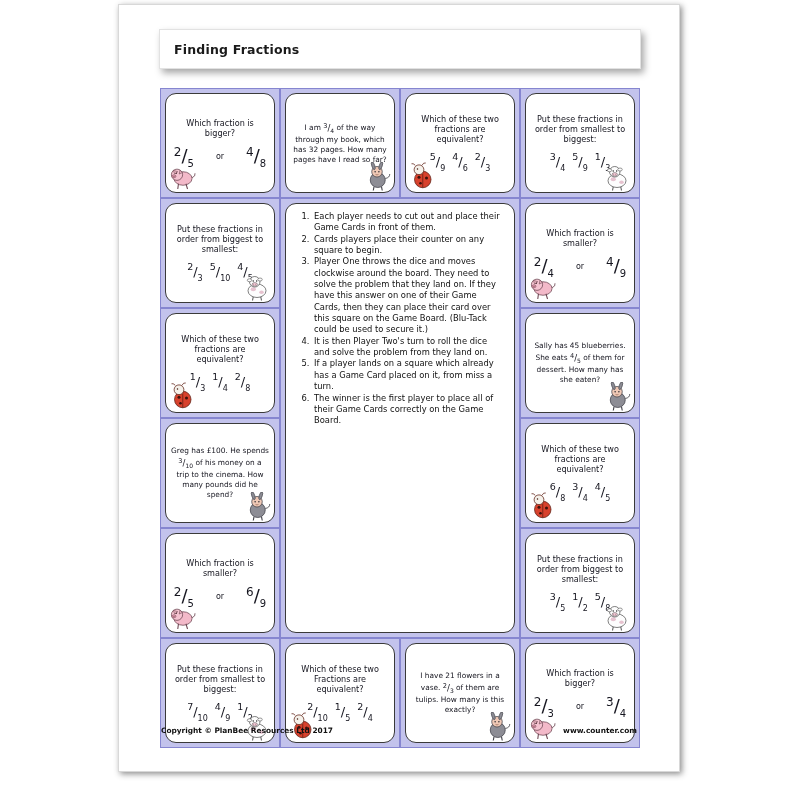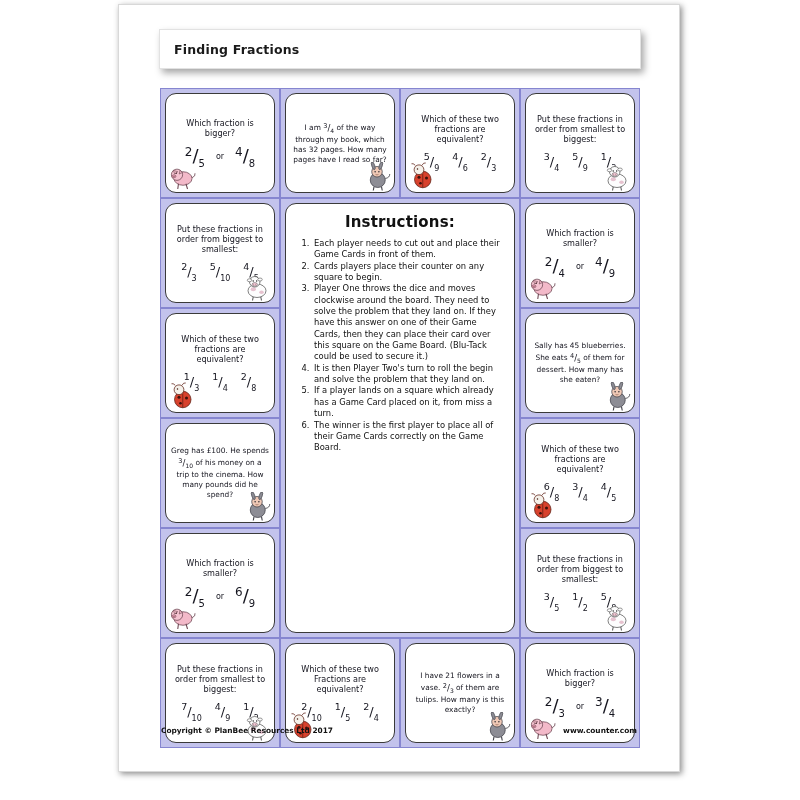--- a/index.html
+++ b/index.html
@@ -45,23 +45,23 @@
     justify-content:center;position:relative;overflow:hidden;
     padding:4px 5px;
   }
   .q{
     font-size:8.1px;line-height:1.28;text-align:center;color:#15151f;
     font-family:"DejaVu Sans",sans-serif;width:100%;
   }
   .q.small{font-size:7.4px;line-height:1.33;}
   .fr-row{
     display:flex;align-items:center;justify-content:center;
-    gap:11px;margin-top:6px;width:100%;
-  }
-  .fr-row.tight{gap:13px;}
+    gap:22px;margin-top:6px;width:100%;
+  }
+  .fr-row.tight{gap:7px;}
   .fr{
     display:inline-block;white-space:nowrap;color:#15151f;
     font-family:"DejaVu Sans",sans-serif;
   }
   .fr .n{font-size:9.5px;vertical-align:super;}
   .fr .sl{font-size:13px;}
   .fr .d{font-size:8px;vertical-align:sub;}
   .fr.big .n{font-size:12px;}
   .fr.big .sl{font-size:18px;}
   .fr.big .d{font-size:10px;}
@@ -456,26 +456,25 @@
               <circle cx="9" cy="19" r=".5" fill="#4a2d36"></circle>
     <circle cx="11" cy="15" r=".9" fill="#3b2128"></circle>
     <path d="M14 29 L13 36" stroke="#6b4450" stroke-width="1.4" fill="none"></path>
     <path d="M24 29 L26 36" stroke="#6b4450" stroke-width="1.4" fill="none"></path>
     <path d="M32 21 q5 -2 4 -6" stroke="#6b4450" stroke-width="1.1" fill="none"></path>
   </svg></span>
         </div>
       </div>
       <div class="instr-cell" style="left: 120px; top: 110px; width: 240px; height: 440px;">
         <div class="instr">
-          <h1>Instructions:</h1>
           <ol class="steps">
             <li>Each player needs to cut out and place their Game Cards in front of them.</li>
             <li>Cards players place their counter on any square to begin.</li>
             <li>Player One throws the dice and moves clockwise around the board. They need to solve the problem that they land on. If they have this answer on one of their Game Cards, then they can place their card over this square on the Game Board. (Blu-Tack could be used to secure it.)</li>
-            <li>It is then Player Two's turn to roll the begin and solve the problem that they land on.</li>
+            <li>It is then Player Two's turn to roll the dice and solve the problem from they land on.</li>
             <li>If a player lands on a square which already has a Game Card placed on it, from miss a turn.</li>
             <li>The winner is the first player to place all of their Game Cards correctly on the Game Board.</li>
           </ol>
         </div>
       </div>
     </div>
 
   <div class="footer">
     <span class="fl">Copyright © PlanBee Resources Ltd 2017</span>
     <span class="fr2">www.counter.com</span>

